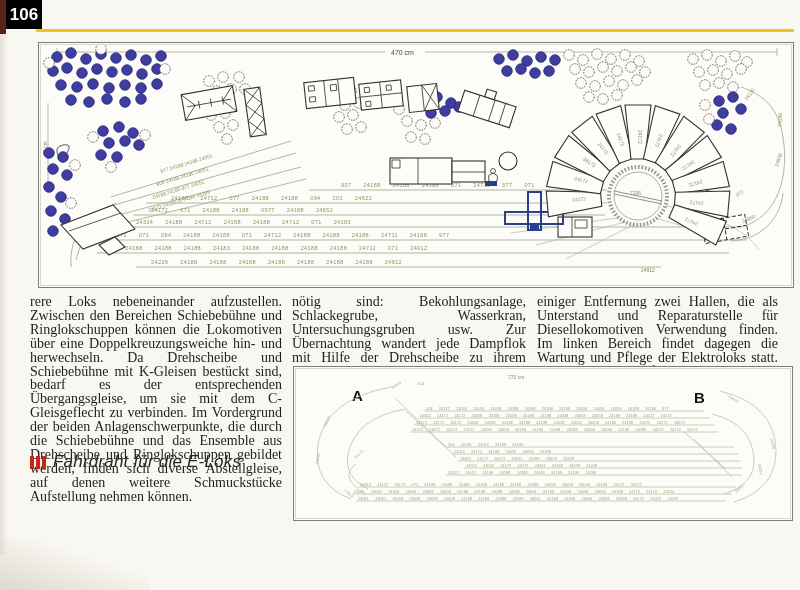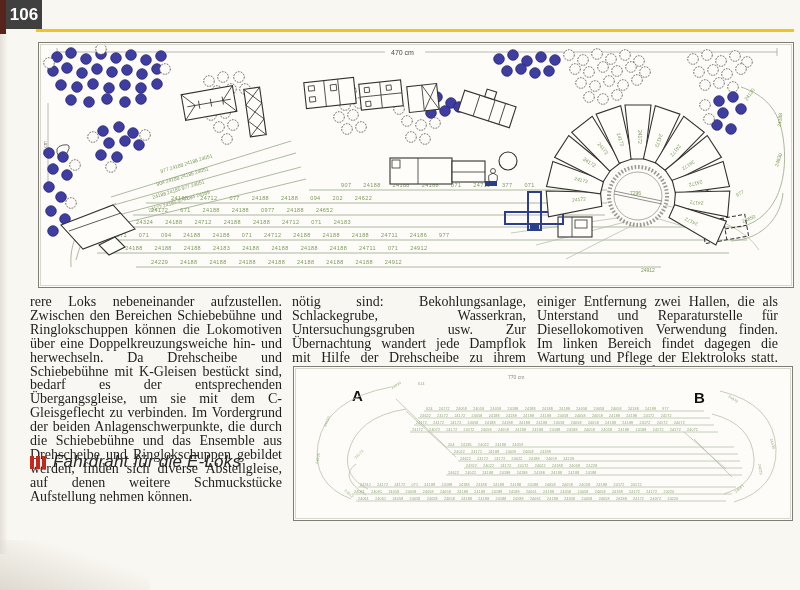--- a/index.html
+++ b/index.html
@@ -5,21 +5,21 @@
   html,body{margin:0;padding:0;}
   body{width:800px;height:590px;position:relative;overflow:hidden;
        background:#f6f4ee;font-family:"Liberation Serif", serif;}
   .page{position:absolute;inset:0;background:#f9f7f1;}
   .spine{position:absolute;left:0;top:0;width:6px;height:34px;background:#58231a;}
   .corner-shadow{position:absolute;left:0;bottom:0;width:150px;height:50px;
        background:linear-gradient(to top right,#ddd9d0,rgba(221,217,208,0) 65%);}
   .edge-shadow{position:absolute;left:0;top:34px;width:8px;height:520px;
        background:linear-gradient(to right,#e3e0d8,rgba(227,224,216,0));}
 
-  .page-num{position:absolute;left:6px;top:0;width:36px;height:29px;background:#404040;
+  .page-num{position:absolute;left:6px;top:0;width:36px;height:29px;background:#000000;
        color:#fff;font:bold 17px/29px "Liberation Sans",sans-serif;text-align:center;}
   .title{position:absolute;left:50px;top:5px;font:bold 16px/22px "Liberation Sans",sans-serif;
        color:#161616;letter-spacing:0.1px;}
   .rule{position:absolute;left:36px;top:29px;width:758px;height:3px;background:#f2c41d;}
 
   .diagram{position:absolute;background:#fdfcf8;border:1px solid #7f7d76;}
   .diagram .inner{position:absolute;inset:1px;border:1px solid #d9d6cc;}
   #topDiagram{left:38px;top:42px;width:754px;height:244px;}
   #bottomDiagram{left:293px;top:366px;width:498px;height:153px;}
 

